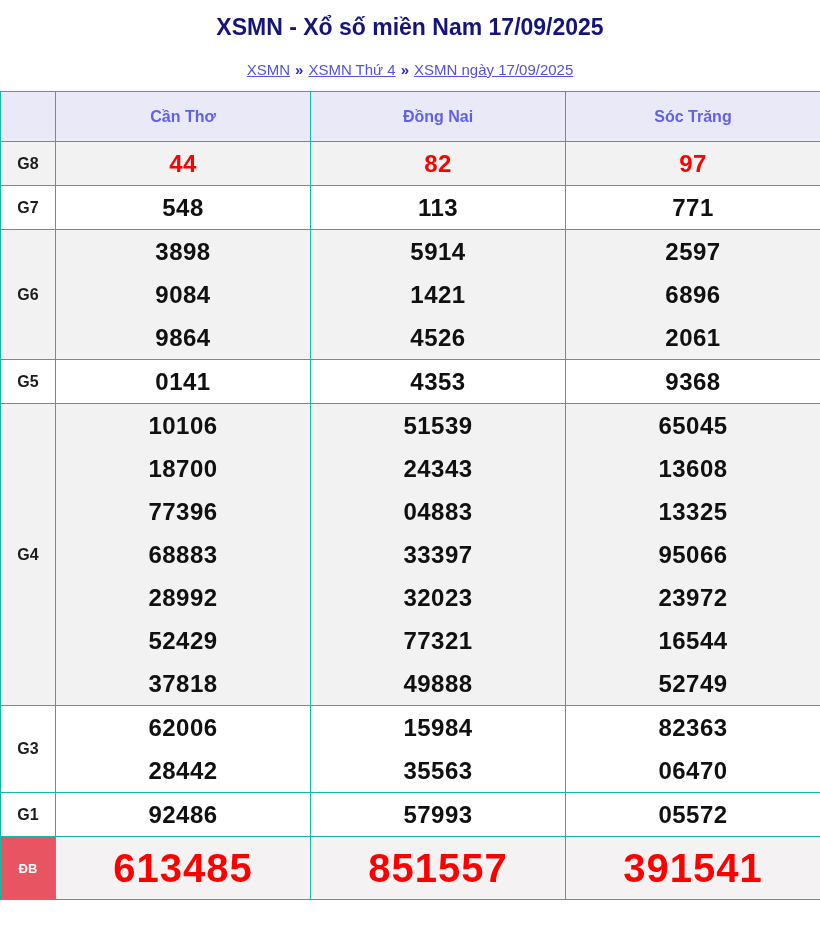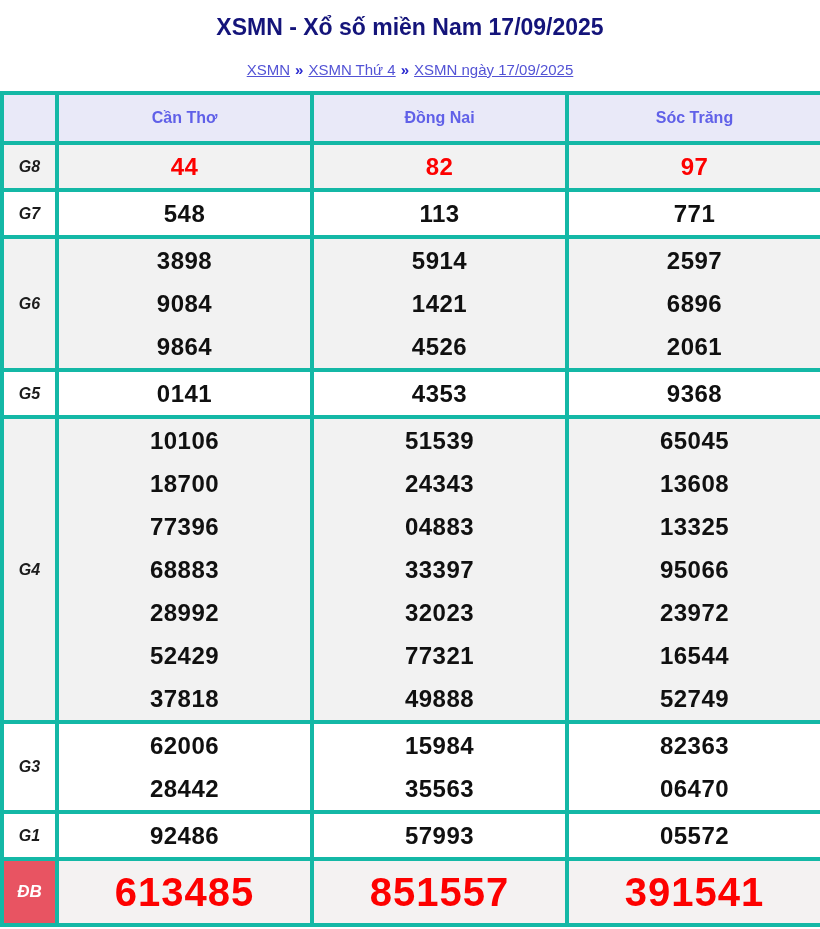--- a/index.html
+++ b/index.html
@@ -33,44 +33,43 @@
     font-weight: 700;
     margin: 0 5px;
   }
 
   table.results {
     width: 820px;
     border-collapse: collapse;
     table-layout: fixed;
   }
   .results th, .results td {
-    border: 4px solid #14b8a6;
+    border: 1px solid #14b8a6;
     padding: 0;
     text-align: center;
   }
   .results th {
     height: 50px;
     background: #e9e9f8;
     color: #6060e8;
     font-size: 16px;
     font-weight: 700;
   }
   .plabel {
     font-size: 16px;
     font-weight: 700;
     color: #1c1c1c;
-    font-style: italic;
   }
   .row-gray td { background: #f2f2f2; }
   .row-white td { background: #ffffff; }
   .row-db td { background: #f4f2f2; }
   .row-db td.db-label {
     background: #e85462;
     color: #ffffff;
-    font-size: 17px;
+    font-size: 13px;
   }
   .val {
     height: 43px;
     line-height: 43px;
     font-size: 24px;
     font-weight: 700;
     color: #101010;
     letter-spacing: 0.5px;
   }
   .val-red { color: #fd0100; }

